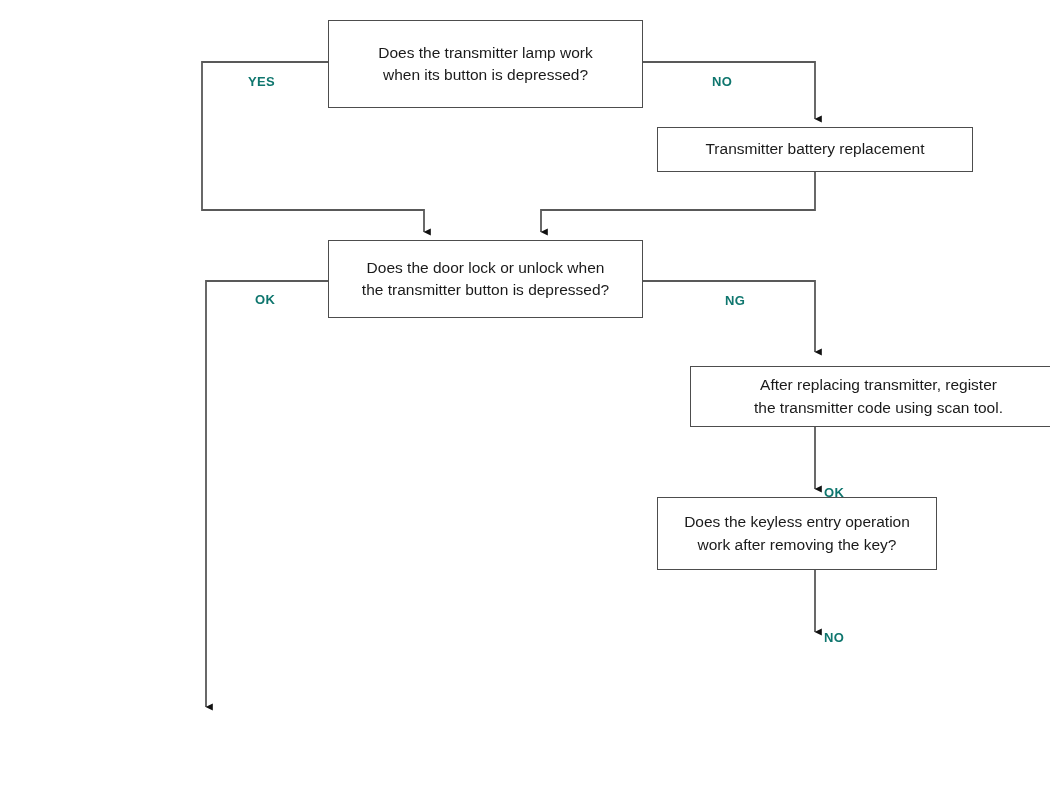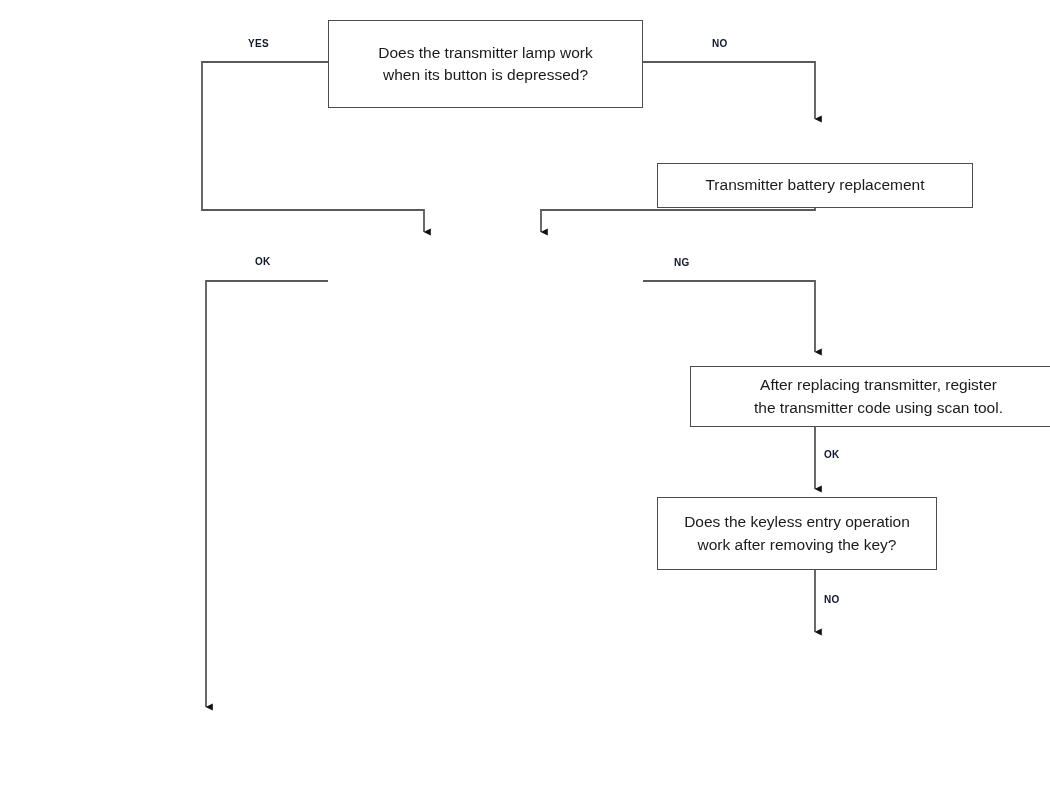--- a/index.html
+++ b/index.html
@@ -38,25 +38,26 @@
     font-family: "Liberation Sans", sans-serif;
     font-size: 15.5px;
     line-height: 1.45;
     color: #1a1a1a;
     padding: 0 8px;
     white-space: pre-line;
   }
   .edge-label {
     position: absolute;
     font-family: "Liberation Sans", sans-serif;
-    font-size: 10px;
+    font-size: 13px;
     font-weight: bold;
-    color: #0f172a;
+    color: #0f766e;
     letter-spacing: 0.3px;
     white-space: nowrap;
+    margin-top: 36px;
   }
 </style>
 </head>
 <body>
 
 <div id="flowchart-canvas">
 
   <svg id="flow-svg" viewBox="0 0 1050 790" xmlns="http://www.w3.org/2000/svg">
     <defs>
       <marker id="arrowhead" markerWidth="9" markerHeight="9" refX="4" refY="7.4" orient="auto" markerUnits="userSpaceOnUse">
@@ -73,37 +74,41 @@
         <path d="M815,421 L815,489" marker-end="url(#arrowhead)"></path>
         <path d="M815,570 L815,632" marker-end="url(#arrowhead)"></path>
       </g>
   </svg>
 
   <div class="node-box" style="left: 328px; top: 20px; width: 315px; height: 88px; border-color: rgb(77, 77, 77);">
     <span class="node-text">Does the transmitter lamp work
 when its button is depressed?</span>
   </div>
 
-  <div class="node-box" style="left: 657px; top: 127px; width: 316px; height: 45px; border-color: rgb(77, 77, 77); margin-top: 36px;">
+  <div class="node-box" style="left: 657px; top: 127px; width: 316px; height: 45px; border-color: rgb(77, 77, 77);">
     <span class="node-text">Transmitter battery replacement</span>
   </div>
 
+  <div class="node-box" style="left: 328px; top: 240px; width: 315px; height: 78px; border-color: rgb(77, 77, 77);">
+    <span class="node-text">Does the door lock or unlock when
+the transmitter button is depressed?</span>
+  </div>
 
   <div class="node-box" style="left: 690px; top: 360px; width: 377px; height: 61px; border-color: rgb(77, 77, 77); margin-top: 6px;">
     <span class="node-text">After replacing transmitter, register
 the transmitter code using scan tool.</span>
   </div>
 
   <div class="node-box" style="left: 657px; top: 497px; width: 280px; height: 73px; border-color: rgb(77, 77, 77);">
     <span class="node-text">Does the keyless entry operation
 work after removing the key?</span>
   </div>
 
 
 
   <span class="edge-label" style="left: 248px; top: 38px;">YES</span>
   <span class="edge-label" style="left: 712px; top: 38px;">NO</span>
   <span class="edge-label" style="left: 255px; top: 256px;">OK</span>
-  <span class="edge-label" style="left: 674px; top: 257px;">NG</span>
+  <span class="edge-label" style="left: 725px; top: 257px;">NG</span>
   <span class="edge-label" style="left: 824px; top: 449px;">OK</span>
   <span class="edge-label" style="left: 824px; top: 594px;">NO</span>
 
 </div>
 
 </body></html>

